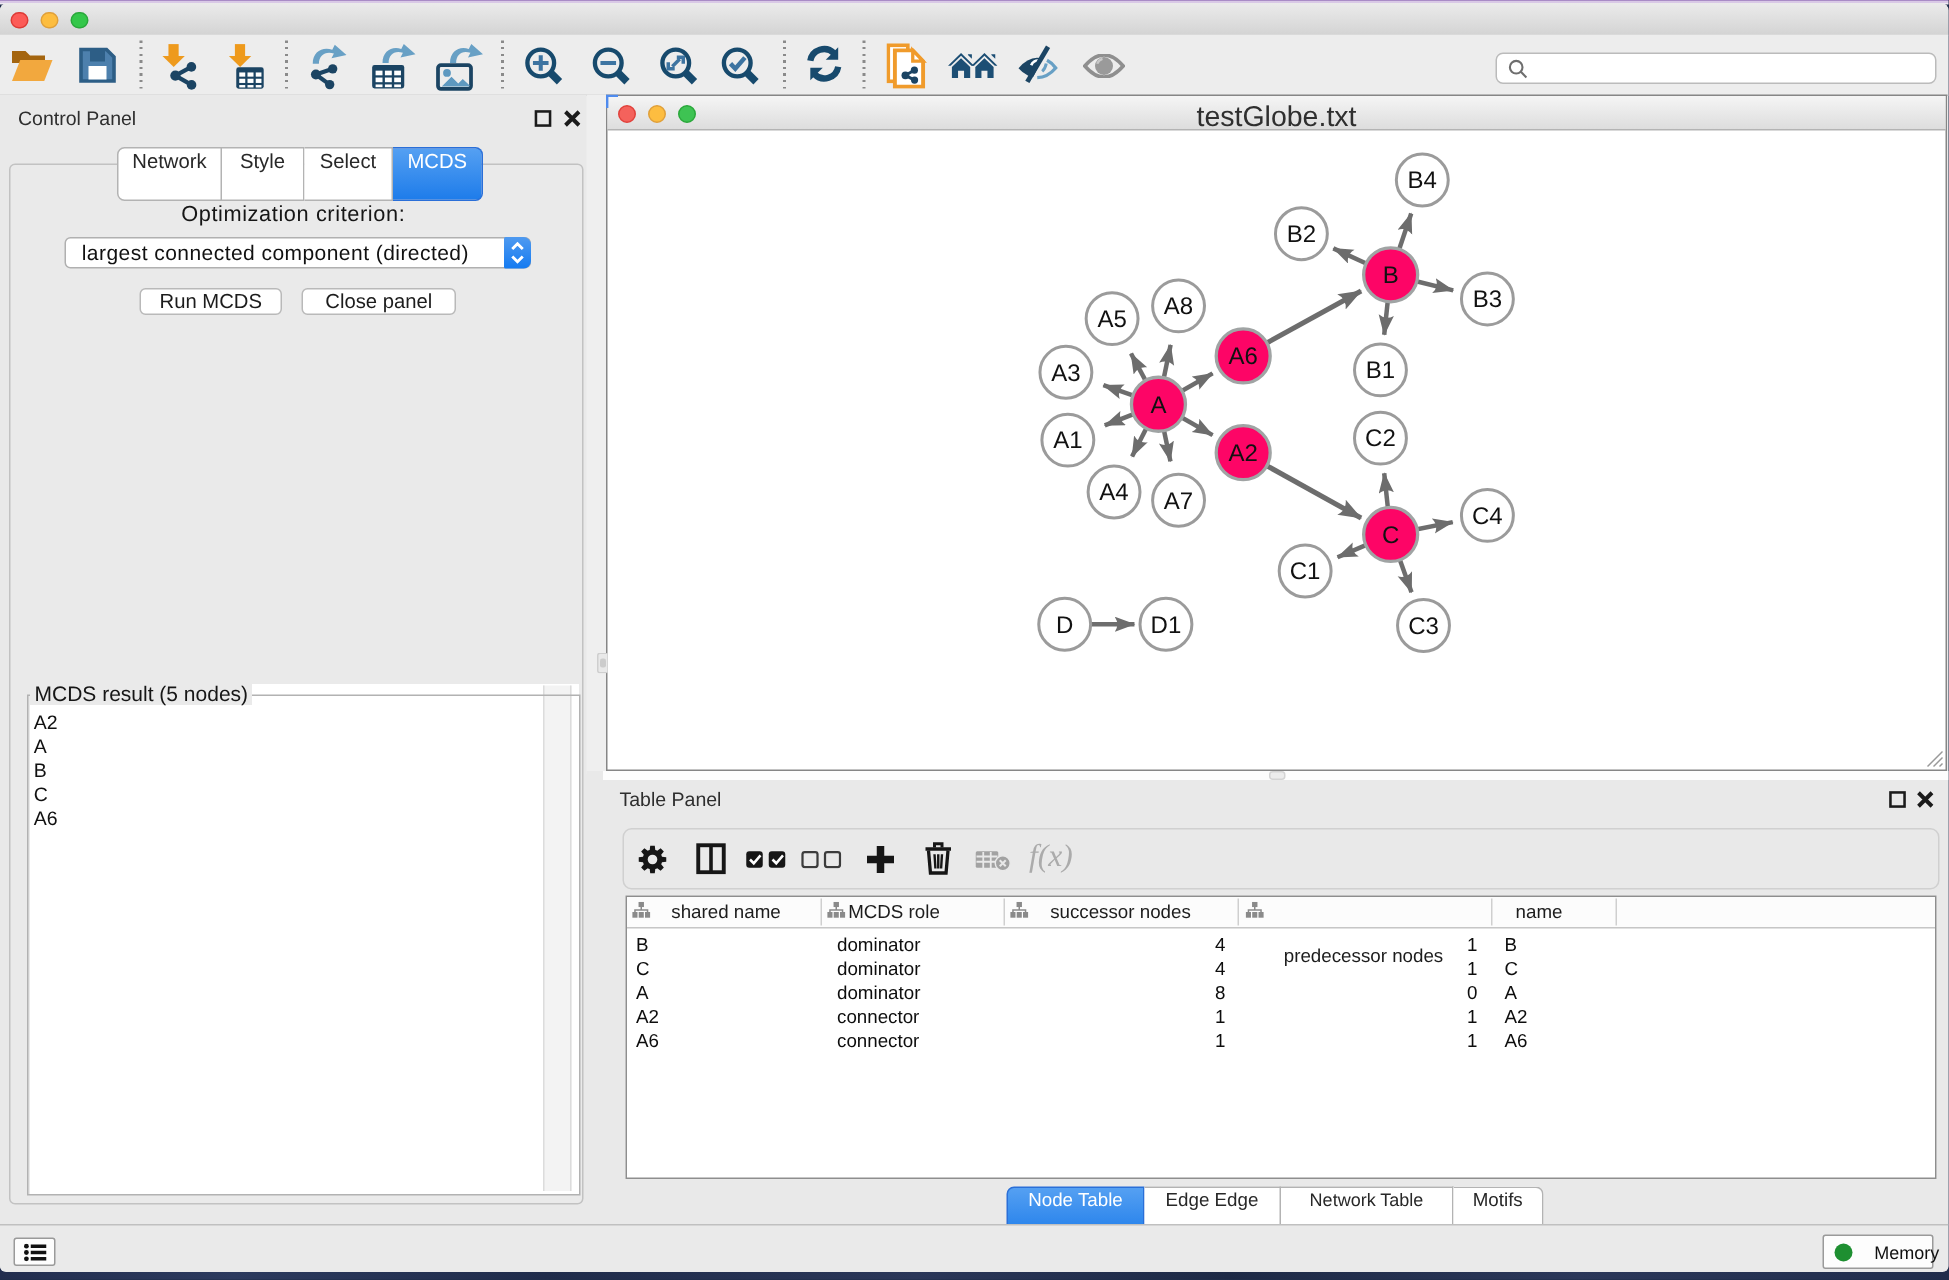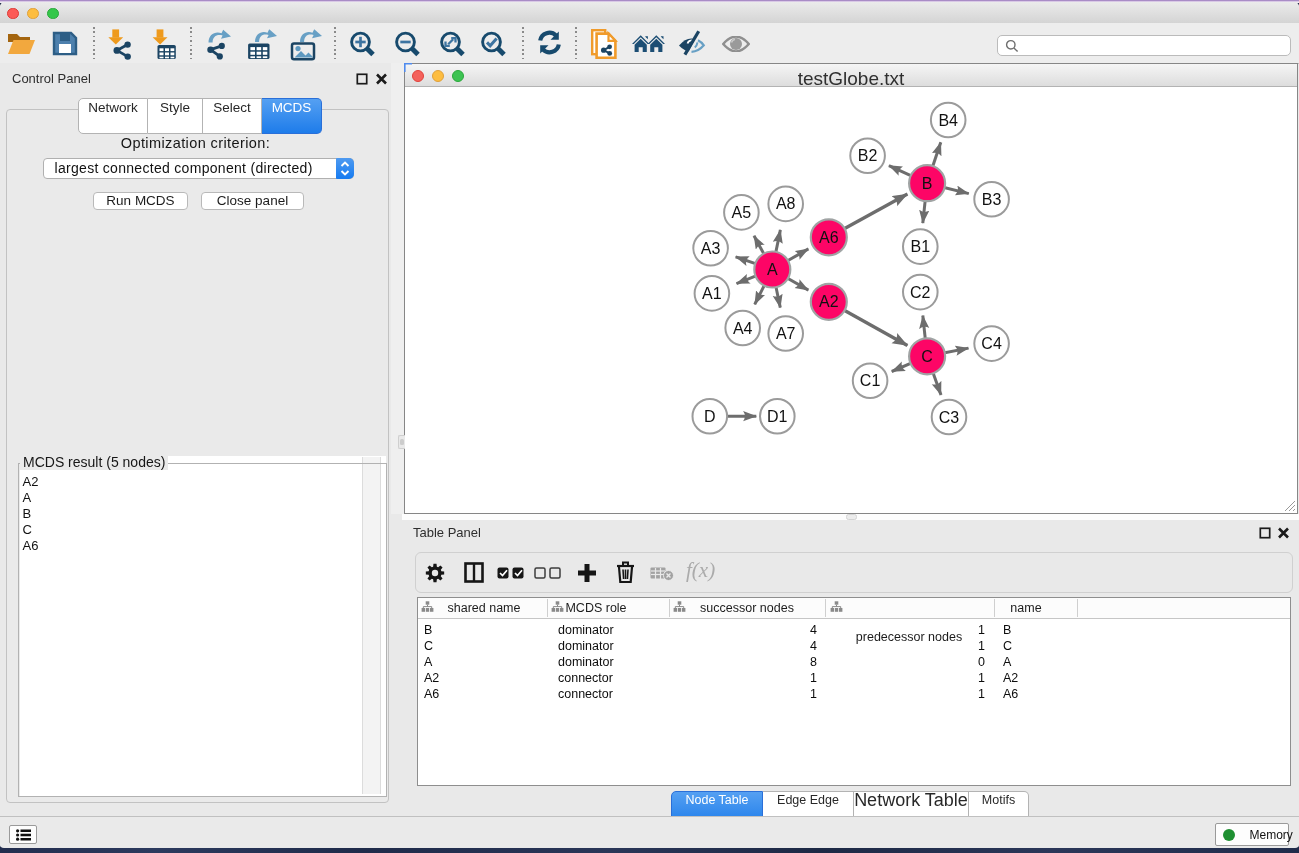--- a/index.html
+++ b/index.html
@@ -451,21 +451,21 @@
       <div class="abs" style="left:27px;top:171.5px;width:872px;height:16px;font-size:12.5px;color:#0d0d0d;line-height:16px;">
         <span class="abs" style="left:6px;">A6</span>
         <span class="abs" style="left:140px;">connector</span>
         <span class="abs" style="left:256px;width:143px;text-align:right;">1</span>
         <span class="abs" style="left:434px;width:133px;text-align:right;">1</span>
         <span class="abs" style="left:585px;">A6</span>
       </div>
     <div class="tabs" style="left:280px;top:276.5px">
       <div class="tab first sel" style="width:92px;font-size:12.5px;">Node Table</div>
       <div class="tab" style="width:91px;font-size:12.5px;">Edge Edge</div>
-      <div class="tab" style="width:115px;font-size:18px;">Network Table</div>
+      <div class="tab" style="width:115px;font-size:12px;">Network Table</div>
       <div class="tab last" style="width:60px;font-size:12.5px;">Motifs</div>
     </div>
   </div>
   <div class="abs" style="left:398px;top:432.5px;width:6px;height:12px;background:#e9e9e9;border:1px solid #cfcfcf;border-radius:2px 0 0 2px;border-right:none;"></div>
   <div class="abs" style="left:399.5px;top:436.5px;width:4px;height:6px;background:#cccccc;border-radius:1.5px;"></div>
   <div class="abs" style="left:402px;top:512px;width:897px;height:5.5px;background:#fdfdfd;"></div>
   <div class="abs" style="left:845.5px;top:511.5px;width:11px;height:6px;background:#ececec;border:1px solid #d4d4d4;border-radius:2.5px;box-sizing:border-box;"></div>
   <div class="abs" style="left:0;top:814px;width:1299px;height:30px;background:#eaeaea;border-top:1px solid #c0c0c0;">
     <div class="abs" style="left:9px;top:8px;width:28px;height:19px;background:#fdfdfd;border:1px solid #9a9a9a;border-radius:2px;box-sizing:border-box;">
       <svg class="abs" style="left:6px;top:3px" width="15" height="12" viewBox="0 0 15 12">

